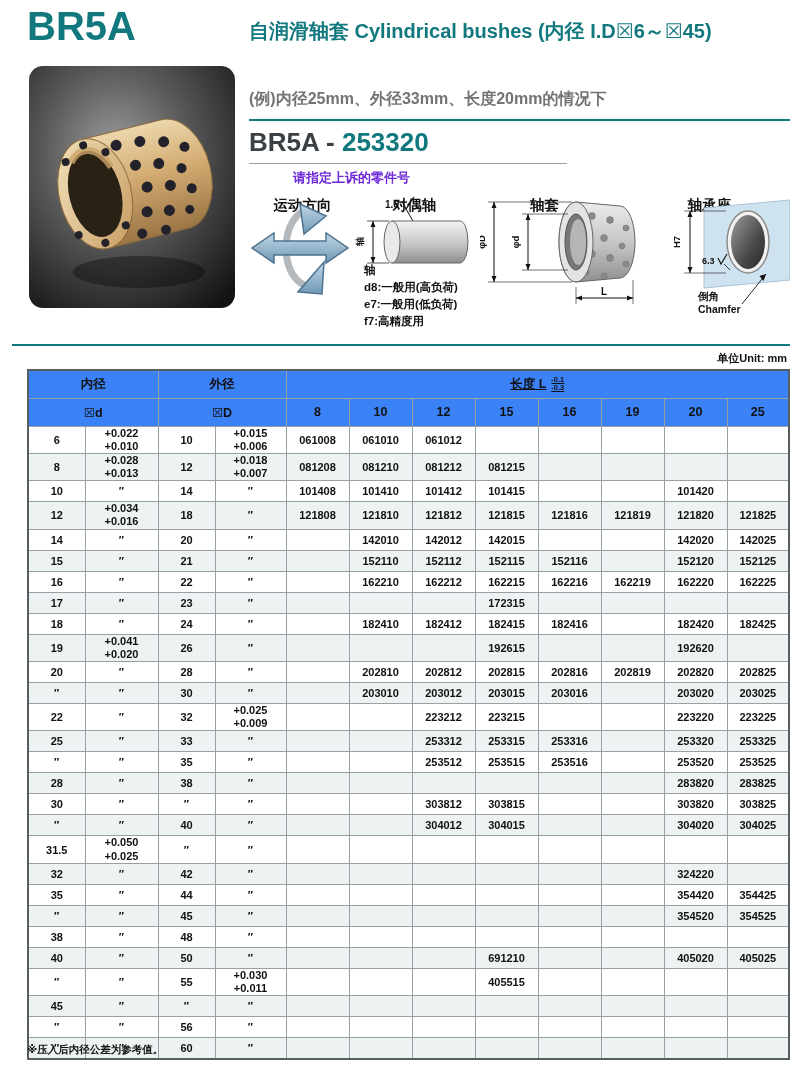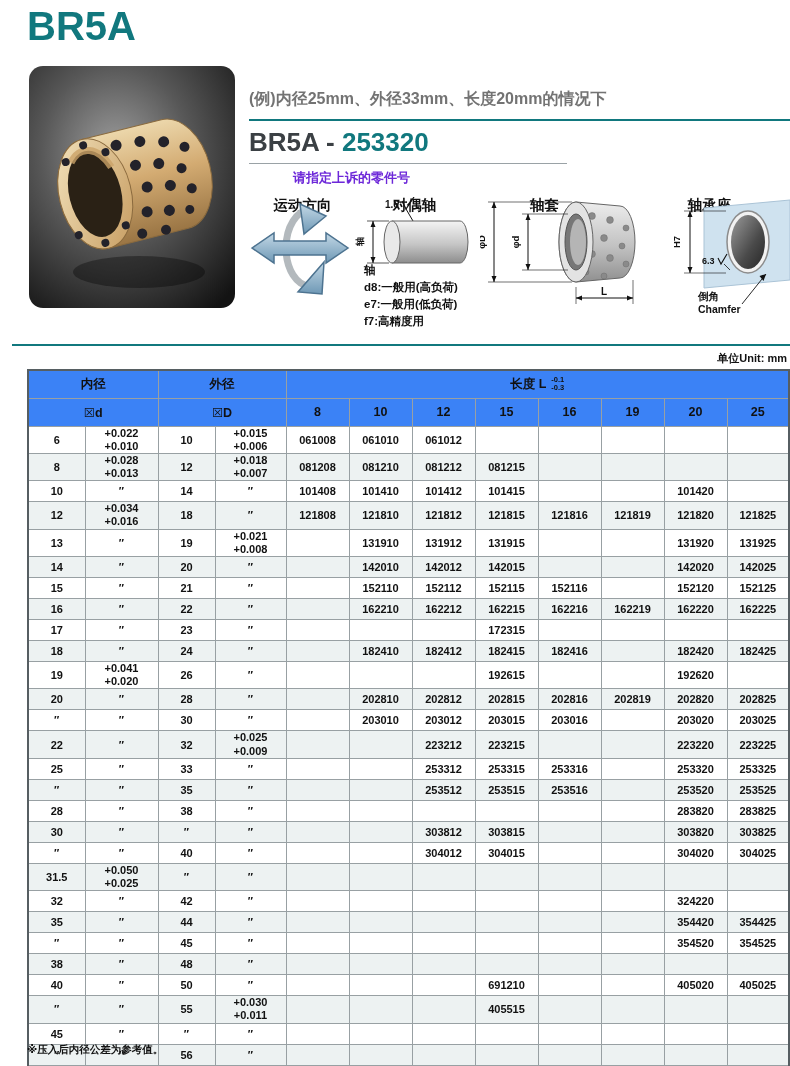--- a/index.html
+++ b/index.html
@@ -40,33 +40,34 @@
   .unit-label { position:absolute; right:15px; top:351px; font-size:11px; font-weight:700; color:#111; }
 
   
   table.spec { position:absolute; left:15px; top:369px; width:761px; border-collapse:collapse; table-layout:fixed; border:2px solid #565e62; }
   table.spec th, table.spec td { border:1px solid #98a0a3; text-align:center; vertical-align:middle; color:#111; overflow:hidden; }
   table.spec thead th { background:#3b82f6; height:28px; font-size:12.5px; font-weight:700; }
   table.spec tbody td { height:21px; font-size:11px; font-weight:700; padding:0 1px; background:#fff; }
   table.spec tbody tr:nth-child(even) td { background:#edf2f2; }
   td.tol { font-size:7.5px; line-height:1.2; font-weight:700; }
   td.ditto { font-size:9px; color:#444; }
-  .len-head { display:flex; align-items:flex-start; justify-content:center; gap:5px; }
+  .len-head { display:flex; align-items:flex-start; justify-content:center; gap:5px;text-decoration:underline; }
   .len-tol { display:flex; flex-direction:column; font-size:7.5px; line-height:1.15; text-align:left; font-weight:700; }
 
   .footnote { position:absolute; left:15px; top:1043px; font-size:10.5px; font-weight:700; color:#111; }
 
   svg text { font-family:"Liberation Sans","DejaVu Sans",sans-serif; }
 </style>
 </head>
 <body>
 
 <div class="page">
 
   <div class="code">BR5A</div>
+  <div class="title">自润滑轴套 Cylindrical bushes (内径 I.D☒6～☒45)</div>
 
   <div class="photo">
     <svg width="210" height="246" viewBox="0 0 210 246">
       <defs>
         <radialGradient id="pbg" cx="42%" cy="36%" r="80%">
           <stop offset="0%" stop-color="#9d9d9d"></stop>
             <stop offset="45%" stop-color="#585858"></stop>
             <stop offset="100%" stop-color="#131313"></stop>
         </radialGradient>
         <linearGradient id="bronze" x1="0" y1="0" x2="0" y2="1">
@@ -353,37 +354,20 @@
           <td>121808</td>
           <td>121810</td>
           <td>121812</td>
           <td>121815</td>
           <td>121816</td>
           <td>121819</td>
           <td>121820</td>
           <td>121825</td>
         </tr>
         <tr>
-          <td>13</td>
-          <td class="ditto">″</td>
-          <td>19</td>
-          <td class="tol">
-            <div>+0.021</div>
-            <div>+0.008</div>
-          </td>
-          <td></td>
-          <td>131910</td>
-          <td>131912</td>
-          <td>131915</td>
-          <td></td>
-          <td></td>
-          <td>131920</td>
-          <td>131925</td>
-        </tr>
-        <tr>
           <td>14</td>
           <td class="ditto">″</td>
           <td>20</td>
           <td class="ditto">″</td>
           <td></td>
           <td>142010</td>
           <td>142012</td>
           <td>142015</td>
           <td></td>
           <td></td>

